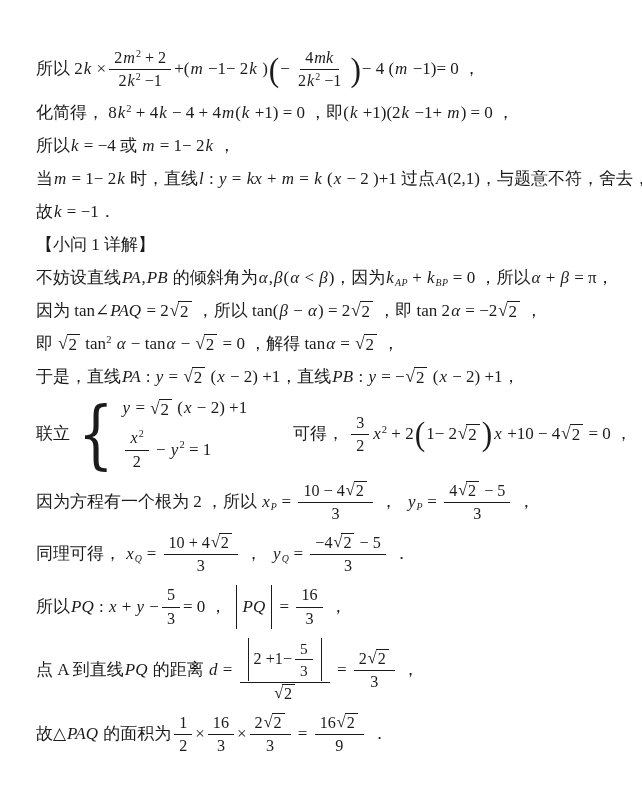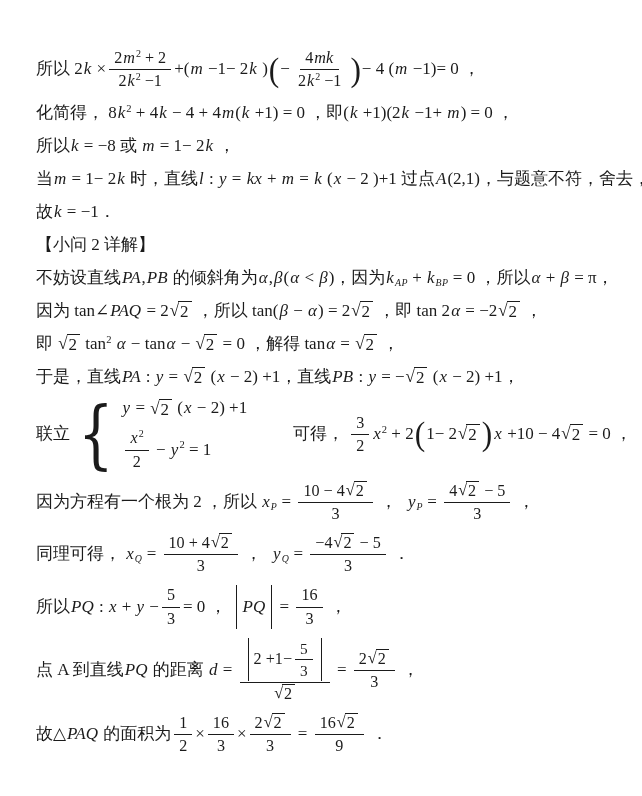--- a/index.html
+++ b/index.html
@@ -39,24 +39,24 @@
   }
   .bigp{font-size:1.85em;font-weight:300;line-height:0.9;transform:scaleY(1.1);padding:0 1px;}
   .hsp{display:inline-block;}
 </style>
 </head>
 <body>
 
 <div class="page">
   <div class="line tall"><span class="t">所以 2</span><span class="v">k</span><span class="t"> ×</span><span class="frac"><span class="num"><span class="t">2</span><span class="v">m</span><sup class="sp2">2</sup><span class="t"> + 2</span></span><span class="den"><span class="t">2</span><span class="v">k</span><sup class="sp2">2</sup><span class="t"> −1</span></span></span><span class="t">+</span><span class="t">(</span><span class="v">m</span><span class="t"> −1− 2</span><span class="v">k</span><span class="t"> )</span><span class="bigp">(</span><span class="t">−</span><span class="frac"><span class="num"><span class="t">4</span><span class="v">mk</span></span><span class="den"><span class="t">2</span><span class="v">k</span><sup class="sp2">2</sup><span class="t"> −1</span></span></span><span class="bigp">)</span><span class="t">− 4 (</span><span class="v">m</span><span class="t"> −1)= 0 ，</span></div>
   <div class="line"><span class="t">化简得， 8</span><span class="v">k</span><sup class="sp2">2</sup><span class="t"> + 4</span><span class="v">k</span><span class="t"> − 4 + 4</span><span class="v">m</span><span class="t">(</span><span class="v">k</span><span class="t"> +1) = 0 ，即(</span><span class="v">k</span><span class="t"> +1)(2</span><span class="v">k</span><span class="t"> −1+ </span><span class="v">m</span><span class="t">) = 0 ，</span></div>
-  <div class="line"><span class="t">所以</span><span class="v">k</span><span class="t"> = −8 或 </span><span class="v">m</span><span class="t"> = 1− 2</span><span class="v">k</span><span class="t"> ，</span></div>
+  <div class="line"><span class="t">所以</span><span class="v">k</span><span class="t"> = −4 或 </span><span class="v">m</span><span class="t"> = 1− 2</span><span class="v">k</span><span class="t"> ，</span></div>
   <div class="line"><span class="t">当</span><span class="v">m</span><span class="t"> = 1− 2</span><span class="v">k</span><span class="t"> 时，直线</span><span class="v">l</span><span class="t"> : </span><span class="v">y</span><span class="t"> = </span><span class="v">kx</span><span class="t"> + </span><span class="v">m</span><span class="t"> = </span><span class="v">k</span><span class="t"> (</span><span class="v">x</span><span class="t"> − 2 )+1 过点</span><span class="v">A</span><span class="t">(2,1)，与题意不符，舍去，</span></div>
   <div class="line"><span class="t">故</span><span class="v">k</span><span class="t"> = −1．</span></div>
-  <div class="line"><span class="t">【小问 2 详解】</span></div>
+  <div class="line"><span class="t">【小问 1 详解】</span></div>
   <div class="line"><span class="t">不妨设直线</span><span class="v">PA</span><span class="t">,</span><span class="v">PB</span><span class="t"> 的倾斜角为</span><span class="v">α</span><span class="t">,</span><span class="v">β</span><span class="t">(</span><span class="v">α</span><span class="t"> &lt; </span><span class="v">β</span><span class="t">)，因为</span><span class="v">k</span><sub class="sb">AP</sub><span class="t"> + </span><span class="v">k</span><sub class="sb">BP</sub><span class="t"> = 0 ，所以</span><span class="v">α</span><span class="t"> + </span><span class="v">β</span><span class="t"> = π，</span></div>
   <div class="line"><span class="t">因为 tan∠</span><span class="v">PAQ</span><span class="t"> = 2</span><span class="sqrt"><span class="rad">√</span><span class="rc"><span class="t">2</span></span></span><span class="t"> ，所以 tan(</span><span class="v">β</span><span class="t"> − </span><span class="v">α</span><span class="t">) = 2</span><span class="sqrt"><span class="rad">√</span><span class="rc"><span class="t">2</span></span></span><span class="t"> ，即 tan 2</span><span class="v">α</span><span class="t"> = −2</span><span class="sqrt"><span class="rad">√</span><span class="rc"><span class="t">2</span></span></span><span class="t"> ，</span></div>
   <div class="line"><span class="t">即 </span><span class="sqrt"><span class="rad">√</span><span class="rc"><span class="t">2</span></span></span><span class="t"> tan</span><sup class="sp2">2</sup><span class="t"> </span><span class="v">α</span><span class="t"> − tan</span><span class="v">α</span><span class="t"> − </span><span class="sqrt"><span class="rad">√</span><span class="rc"><span class="t">2</span></span></span><span class="t"> = 0 ，解得 tan</span><span class="v">α</span><span class="t"> = </span><span class="sqrt"><span class="rad">√</span><span class="rc"><span class="t">2</span></span></span><span class="t"> ，</span></div>
   <div class="line"><span class="t">于是，直线</span><span class="v">PA</span><span class="t"> : </span><span class="v">y</span><span class="t"> = </span><span class="sqrt"><span class="rad">√</span><span class="rc"><span class="t">2</span></span></span><span class="t"> (</span><span class="v">x</span><span class="t"> − 2) +1，直线</span><span class="v">PB</span><span class="t"> : </span><span class="v">y</span><span class="t"> = −</span><span class="sqrt"><span class="rad">√</span><span class="rc"><span class="t">2</span></span></span><span class="t"> (</span><span class="v">x</span><span class="t"> − 2) +1，</span></div>
   <div class="line tall"><span class="t">联立</span><span class="cases"><span class="brace">{</span><span class="cbody"><span class="crow"><span class="v">y</span><span class="t"> = </span><span class="sqrt"><span class="rad">√</span><span class="rc"><span class="t">2</span></span></span><span class="t"> (</span><span class="v">x</span><span class="t"> − 2) +1</span></span><span class="crow"><span class="frac"><span class="num"><span class="v">x</span><sup class="sp2">2</sup></span><span class="den"><span class="t">2</span></span></span><span class="t"> − </span><span class="v">y</span><sup class="sp2">2</sup><span class="t"> = 1</span></span></span></span><span class="hsp" style="width: 46px;"></span><span class="t">可得， </span><span class="frac"><span class="num"><span class="t">3</span></span><span class="den"><span class="t">2</span></span></span><span class="v">x</span><sup class="sp2">2</sup><span class="t"> + 2</span><span class="bigp">(</span><span class="t">1− 2</span><span class="sqrt"><span class="rad">√</span><span class="rc"><span class="t">2</span></span></span><span class="bigp">)</span><span class="v">x</span><span class="t"> +10 − 4</span><span class="sqrt"><span class="rad">√</span><span class="rc"><span class="t">2</span></span></span><span class="t"> = 0 ，</span></div>
   <div class="line tall"><span class="t">因为方程有一个根为 2 ，所以 </span><span class="v">x</span><sub class="sb">P</sub><span class="t"> = </span><span class="frac"><span class="num"><span class="t">10 − 4</span><span class="sqrt"><span class="rad">√</span><span class="rc"><span class="t">2</span></span></span></span><span class="den"><span class="t">3</span></span></span><span class="t"> ，</span><span class="hsp" style="width: 10px;"></span><span class="v">y</span><sub class="sb">P</sub><span class="t"> = </span><span class="frac"><span class="num"><span class="t">4</span><span class="sqrt"><span class="rad">√</span><span class="rc"><span class="t">2</span></span></span><span class="t"> − 5</span></span><span class="den"><span class="t">3</span></span></span><span class="t"> ，</span></div>
   <div class="line tall"><span class="t">同理可得， </span><span class="v">x</span><sub class="sb">Q</sub><span class="t"> = </span><span class="frac"><span class="num"><span class="t">10 + 4</span><span class="sqrt"><span class="rad">√</span><span class="rc"><span class="t">2</span></span></span></span><span class="den"><span class="t">3</span></span></span><span class="t"> ，</span><span class="hsp" style="width: 10px;"></span><span class="v">y</span><sub class="sb">Q</sub><span class="t"> = </span><span class="frac"><span class="num"><span class="t">−4</span><span class="sqrt"><span class="rad">√</span><span class="rc"><span class="t">2</span></span></span><span class="t"> − 5</span></span><span class="den"><span class="t">3</span></span></span><span class="t"> ．</span></div>
   <div class="line tall"><span class="t">所以</span><span class="v">PQ</span><span class="t"> : </span><span class="v">x</span><span class="t"> + </span><span class="v">y</span><span class="t"> −</span><span class="frac"><span class="num"><span class="t">5</span></span><span class="den"><span class="t">3</span></span></span><span class="t">= 0 ，</span><span class="hsp" style="width: 6px;"></span><span class="abs"><span class="v">PQ</span></span><span class="t"> = </span><span class="frac"><span class="num"><span class="t">16</span></span><span class="den"><span class="t">3</span></span></span><span class="t"> ，</span></div>
   <div class="line tall"><span class="t">点 A 到直线</span><span class="v">PQ</span><span class="t"> 的距离 </span><span class="v">d</span><span class="t"> = </span><span class="frac"><span class="num"><span class="abs"><span class="t">2 +1−</span><span class="frac"><span class="num"><span class="t">5</span></span><span class="den"><span class="t">3</span></span></span></span></span><span class="den"><span class="sqrt"><span class="rad">√</span><span class="rc"><span class="t">2</span></span></span></span></span><span class="t"> = </span><span class="frac"><span class="num"><span class="t">2</span><span class="sqrt"><span class="rad">√</span><span class="rc"><span class="t">2</span></span></span></span><span class="den"><span class="t">3</span></span></span><span class="t"> ，</span></div>
   <div class="line tall"><span class="t">故△</span><span class="v">PAQ</span><span class="t"> 的面积为</span><span class="frac"><span class="num"><span class="t">1</span></span><span class="den"><span class="t">2</span></span></span><span class="t">×</span><span class="frac"><span class="num"><span class="t">16</span></span><span class="den"><span class="t">3</span></span></span><span class="t">×</span><span class="frac"><span class="num"><span class="t">2</span><span class="sqrt"><span class="rad">√</span><span class="rc"><span class="t">2</span></span></span></span><span class="den"><span class="t">3</span></span></span><span class="t"> = </span><span class="frac"><span class="num"><span class="t">16</span><span class="sqrt"><span class="rad">√</span><span class="rc"><span class="t">2</span></span></span></span><span class="den"><span class="t">9</span></span></span><span class="t"> ．</span></div>

